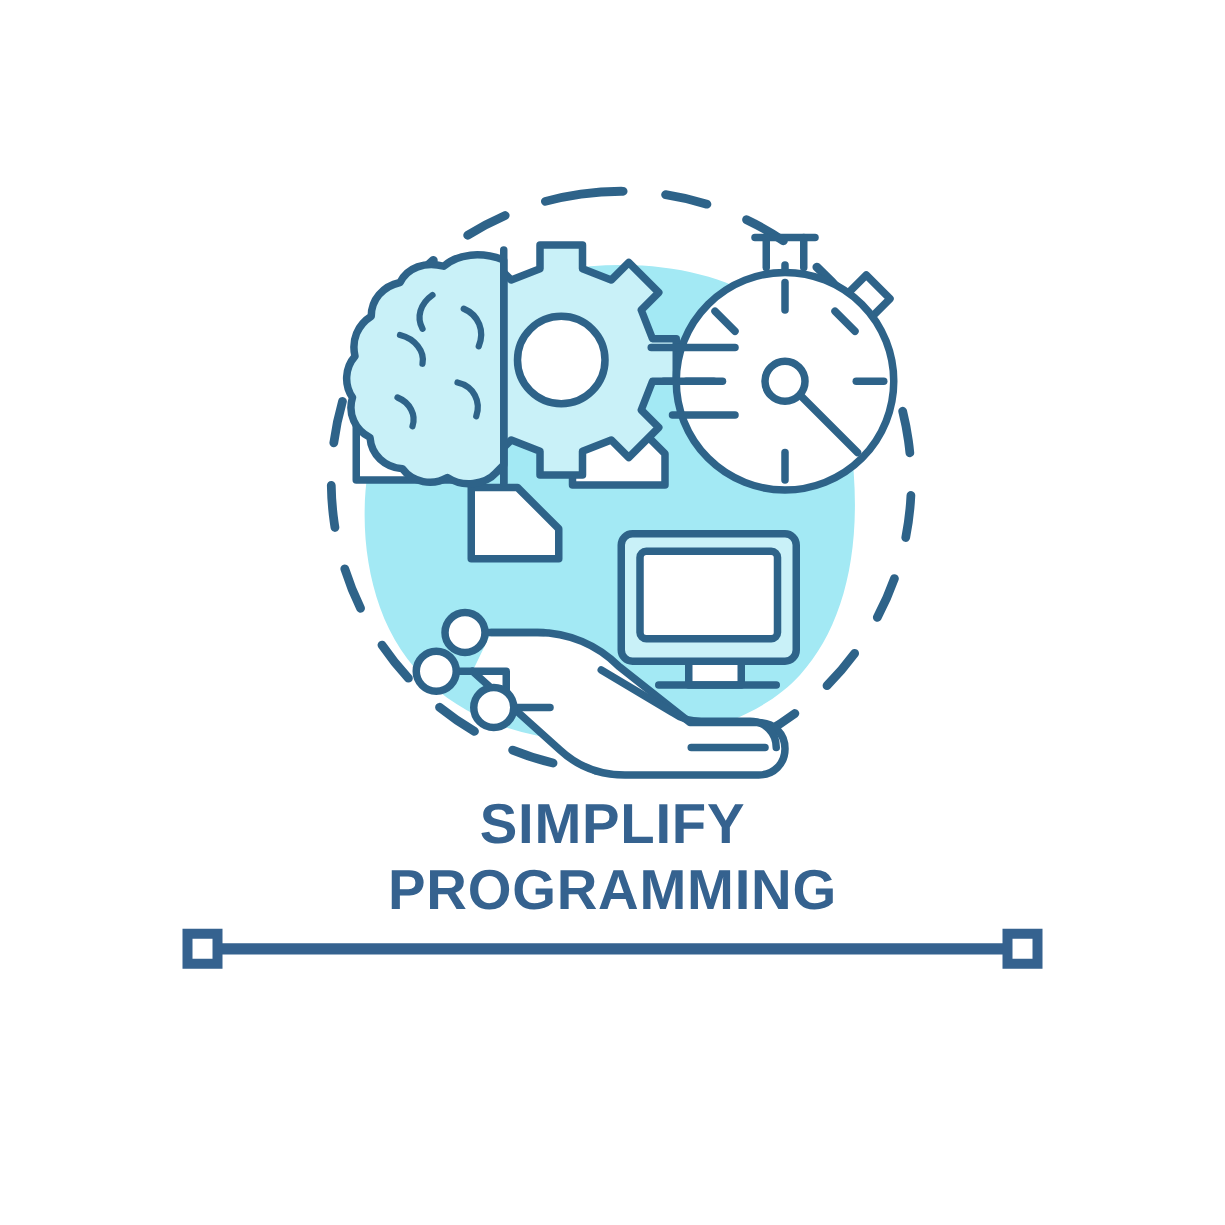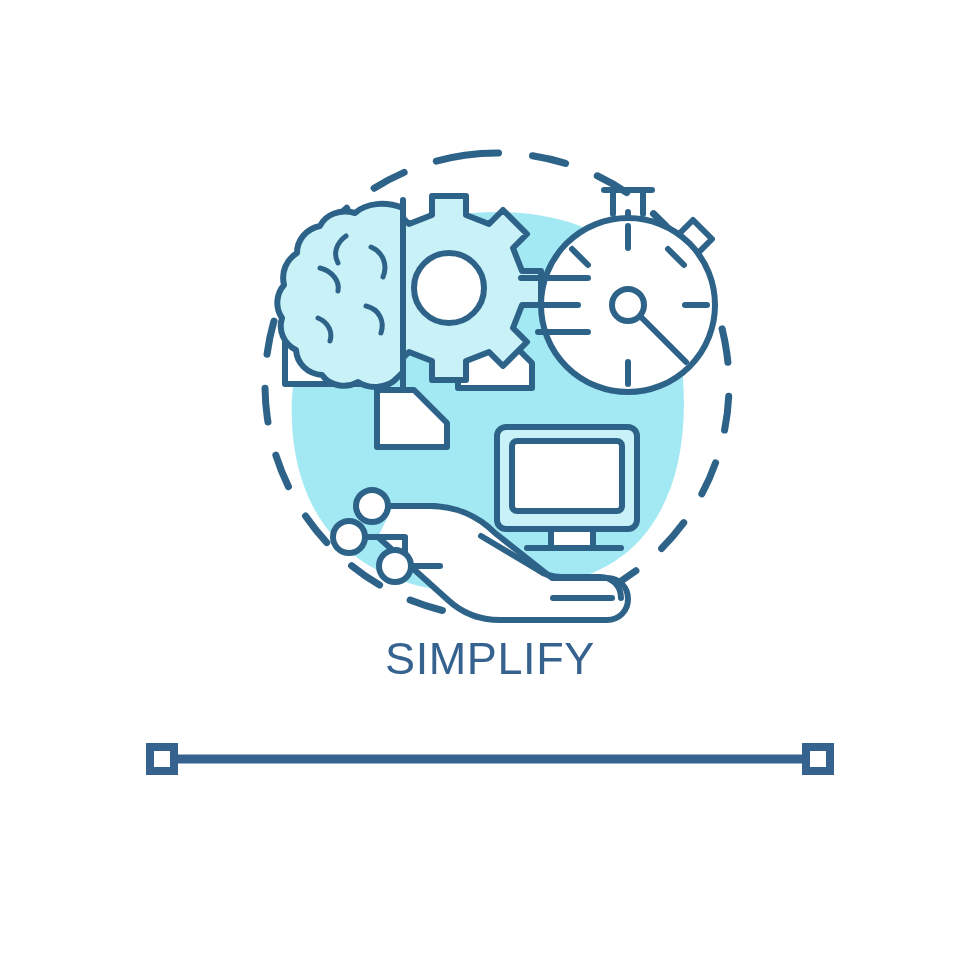--- a/index.html
+++ b/index.html
@@ -31,21 +31,21 @@
     position: absolute;
     left: 0;
     top: 632px;
     width: 980px;
     text-align: center;
     pointer-events: none;
   }
   .title-line {
     display: block;
     font-family: "Liberation Sans", sans-serif;
-    font-weight: 400;
+    font-weight: 700;
     font-size: 45px;
     letter-spacing: 0.6px;
     line-height: 53px;
     color: #35628f;
   }
   .stroke-label {
     position: absolute;
     left: 0;
     top: 784px;
     width: 980px;
@@ -236,16 +236,17 @@
 
     <g>
       <line x1="168" y1="759" x2="812" y2="759" stroke="#35628f" stroke-width="9" stroke-linecap="butt"></line>
       <rect x="150" y="747" width="24" height="24" fill="#ffffff" stroke="#35628f" stroke-width="8"></rect>
       <rect x="806" y="747" width="24" height="24" fill="#ffffff" stroke="#35628f" stroke-width="8"></rect>
     </g>
   </svg>
 
   <div class="title-block">
     <span class="title-line">SIMPLIFY</span>
+    <span class="title-line">PROGRAMMING</span>
   </div>
 
 
 </div>
 
 </body></html>

